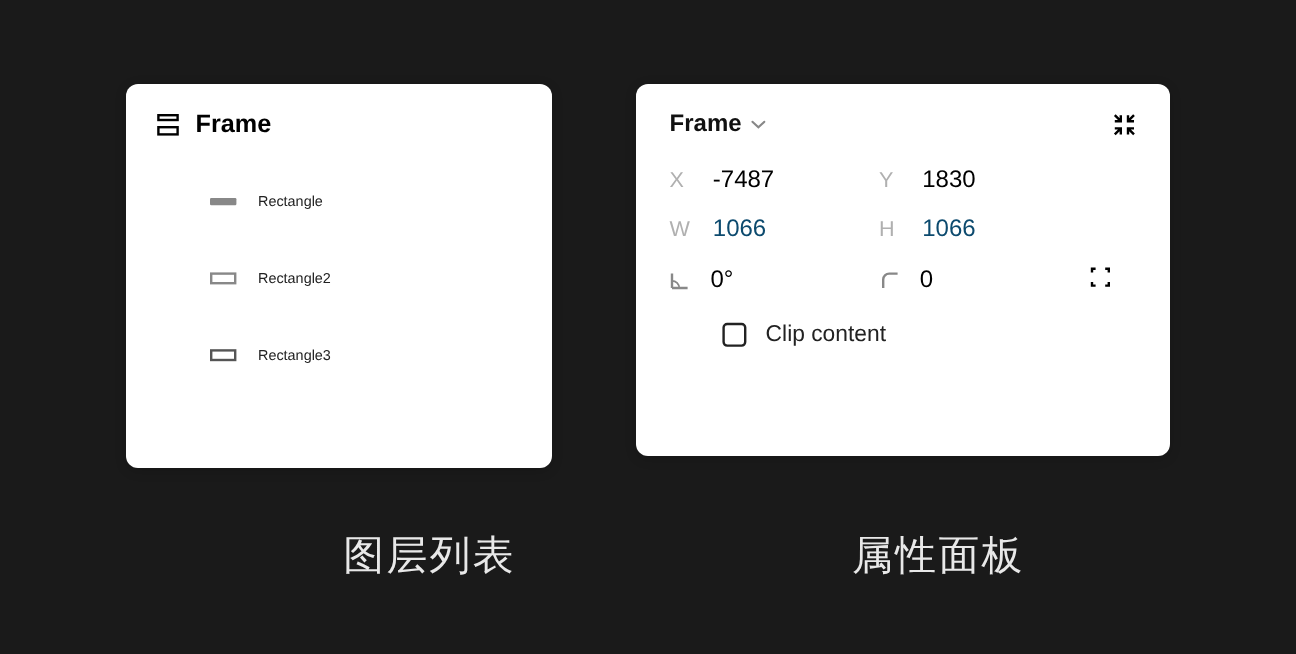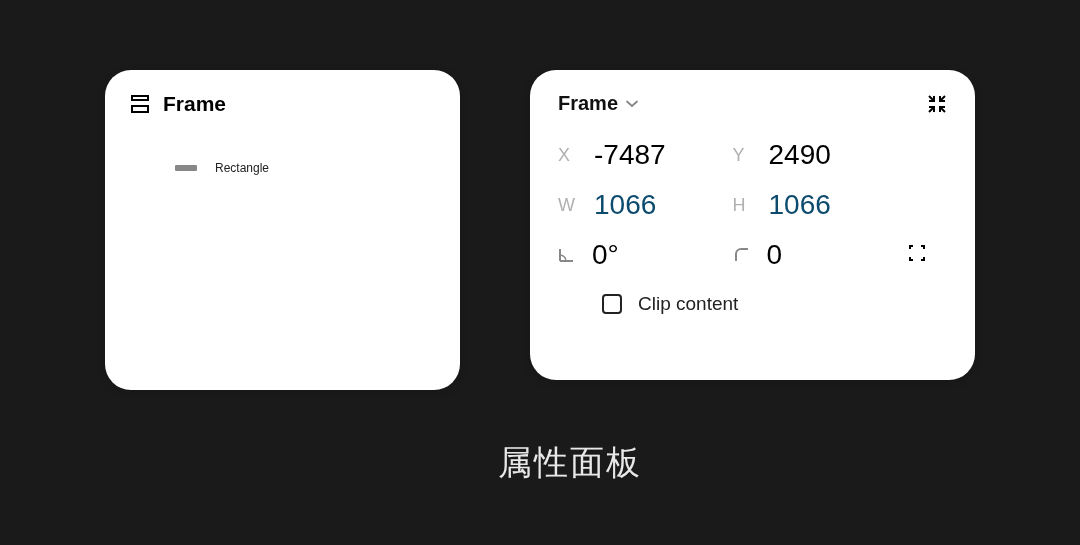--- a/index.html
+++ b/index.html
@@ -14,21 +14,21 @@
       justify-content: flex-start;
       padding-top: 70px;
     }
     .panels {
       display: flex;
       gap: 70px;
       align-items: flex-start;
     }
     .panel {
       background: #fff;
-      border-radius: 26px;
+      border-radius: 10px;
       box-shadow: 0 2px 10px rgba(0,0,0,0.15);
     }
     
     .layer-panel {
       width: 355px;
       height: 320px;
       padding: 22px 26px;
     }
     .layer-header {
       display: flex;
@@ -118,21 +118,21 @@
       display: flex;
       align-items: center;
       gap: 16px;
     }
     .prop-label {
       font-size: 18px;
       color: #b0b0b0;
       width: 20px;
     }
     .prop-value {
-      font-size: 28px;
+      font-size: 20px;
       color: #000;
     }
     .prop-value.dim { color: #0c4a6e; }
     .angle-icon, .radius-icon {
       width: 18px;
       height: 18px;
     }
     .expand-icon {
       width: 20px;
       height: 20px;
@@ -183,20 +183,28 @@
         <span class="bar-top"></span>
         <span class="bar-bot"></span>
       </span>
       <span class="layer-title">Frame</span>
     </div>
     <div class="layer-list">
       <div class="layer-item">
         <span class="rect-icon r1"></span>
         <span class="layer-item-label">Rectangle</span>
       </div>
+      <div class="layer-item">
+        <span class="rect-icon r2"></span>
+        <span class="layer-item-label">Rectangle2</span>
+      </div>
+      <div class="layer-item">
+        <span class="rect-icon r3"></span>
+        <span class="layer-item-label">Rectangle3</span>
+      </div>
     </div>
   </div>
 
   <div class="panel props-panel">
     <div class="props-header">
       <div class="props-title-wrap">
         <span class="props-title">Frame</span>
         <svg class="chevron-down" viewBox="0 0 12 8">
             <path d="M1 1.5 L6 6 L11 1.5" stroke="#888" stroke-width="1.8" fill="none" stroke-linecap="round"></path>
           </svg>
@@ -209,21 +217,21 @@
       </svg>
     </div>
 
     <div class="prop-grid">
       <div class="prop-cell">
         <span class="prop-label">X</span>
         <span class="prop-value">-7487</span>
       </div>
       <div class="prop-cell">
         <span class="prop-label">Y</span>
-        <span class="prop-value">2490</span>
+        <span class="prop-value">1830</span>
       </div>
       <div></div>
 
       <div class="prop-cell">
         <span class="prop-label">W</span>
         <span class="prop-value dim">1066</span>
       </div>
       <div class="prop-cell">
         <span class="prop-label">H</span>
         <span class="prop-value dim">1066</span>
@@ -251,14 +259,15 @@
     </div>
 
     <div class="clip-row">
       <span class="checkbox"></span>
       <span class="clip-label">Clip content</span>
     </div>
   </div>
 </div>
 
 <div class="captions">
+  <span class="caption cap-left">图层列表</span>
   <span class="caption cap-right">属性面板</span>
 </div>
 
 </body></html>

